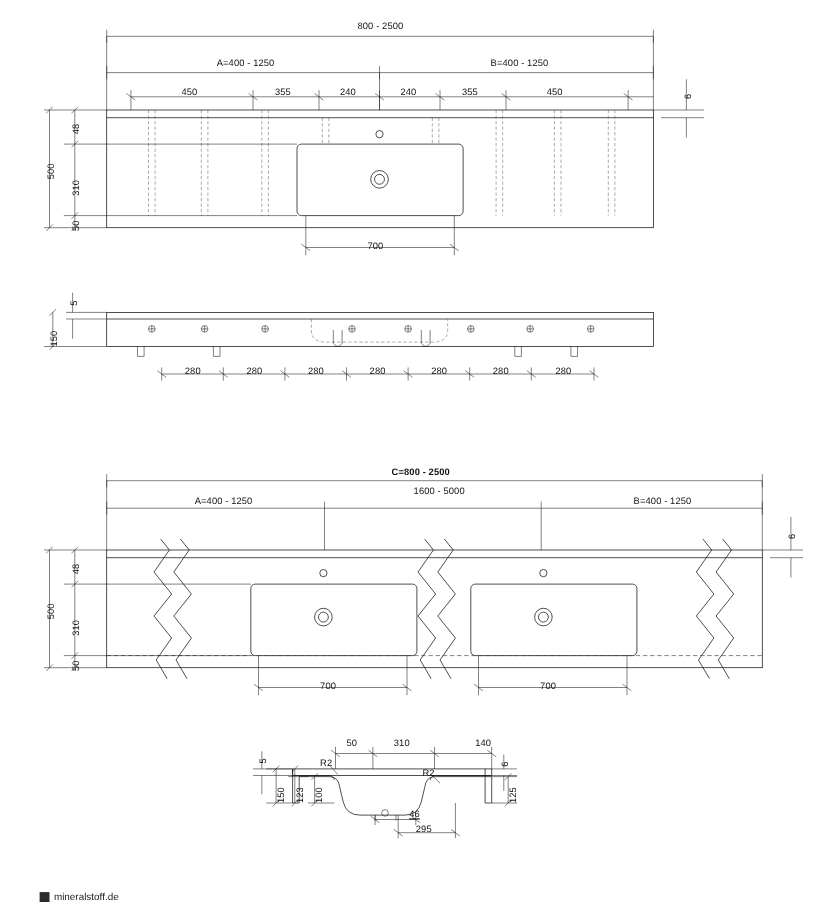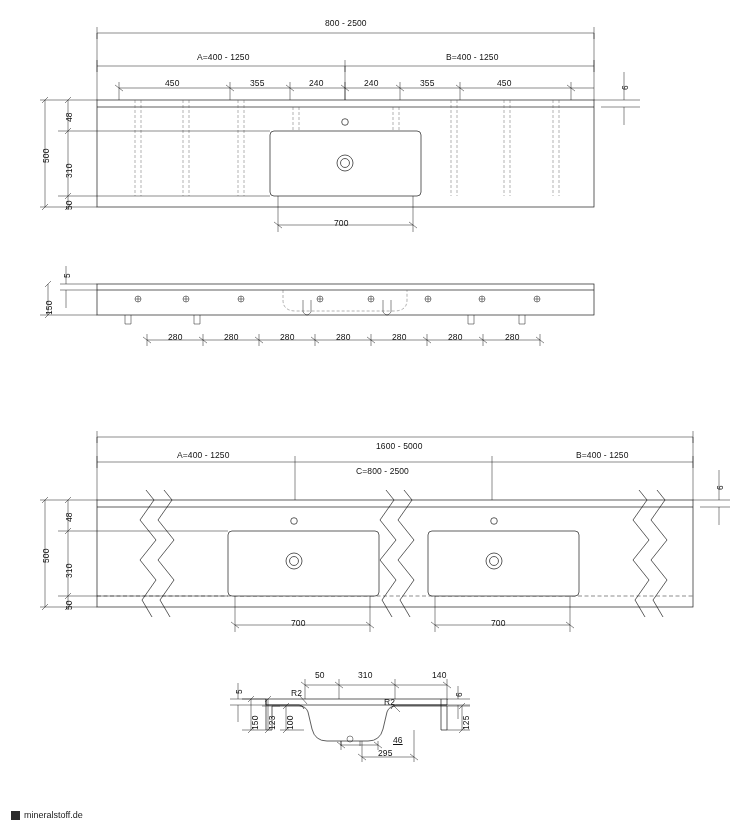--- a/index.html
+++ b/index.html
@@ -15,21 +15,21 @@
   .lbl{
     position:absolute;
     font-size:8.5px;
     color:#111;
     white-space:nowrap;
     letter-spacing:0.1px;
   }
   .lbl.rot{transform-origin:0 0;transform:rotate(-90deg);}
   .footer{
     position:absolute;
-    left:11px;bottom:10px;
+    left:36px;bottom:10px;
     font-size:9px;
     color:#222;
     display:flex;align-items:center;gap:4px;
   }
   .footer .sq{
     width:9px;height:9px;background:#2b2b2b;display:inline-block;
   }
   svg{display:block;}
   .ln{stroke:#1a1a1a;stroke-width:0.7;fill:none;}
   .thin{stroke:#1a1a1a;stroke-width:0.5;fill:none;}
@@ -410,21 +410,21 @@
   <div class="lbl" style="left:168px;top:332px;">280</div>
   <div class="lbl" style="left:224px;top:332px;">280</div>
   <div class="lbl" style="left:280px;top:332px;">280</div>
   <div class="lbl" style="left:336px;top:332px;">280</div>
   <div class="lbl" style="left:392px;top:332px;">280</div>
   <div class="lbl" style="left:448px;top:332px;">280</div>
   <div class="lbl" style="left:505px;top:332px;">280</div>
 
   <div class="lbl" style="left:376px;top:422px;margin-top:19px;">1600 - 5000</div>
   <div class="lbl" style="left:177px;top:450px;">A=400 - 1250</div>
-  <div class="lbl" style="left:356px;top:466px;">C=800 - 2500</div>
+  <div class="lbl" style="left:356px;top:424px;font-weight:bold;">C=800 - 2500</div>
   <div class="lbl" style="left:576px;top:450px;">B=400 - 1250</div>
 
   <div class="lbl rot" style="left:715px;top:490px;">6</div>
   <div class="lbl rot" style="left:41px;top:563px;">500</div>
   <div class="lbl rot" style="left:64px;top:522px;">48</div>
   <div class="lbl rot" style="left:64px;top:578px;">310</div>
   <div class="lbl rot" style="left:64px;top:610px;">50</div>
 
   <div class="lbl" style="left:291px;top:618px;">700</div>
   <div class="lbl" style="left:491px;top:618px;">700</div>
@@ -437,21 +437,21 @@
   <div class="lbl" style="left:384px;top:697px;">R2</div>
 
   <div class="lbl rot" style="left:234px;top:694px;">5</div>
   <div class="lbl rot" style="left:454px;top:697px;">6</div>
 
   <div class="lbl rot" style="left:250px;top:730px;">150</div>
   <div class="lbl rot" style="left:267px;top:730px;">123</div>
   <div class="lbl rot" style="left:285px;top:730px;">100</div>
   <div class="lbl rot" style="left:461px;top:730px;">125</div>
 
-  <div class="lbl" style="left:393px;top:735px;text-decoration:underline;">46</div>
+  <div class="lbl" style="left:372px;top:735px;text-decoration:underline;">46</div>
   <div class="lbl" style="left:378px;top:748px;text-align:right;">295</div>
 
   <div class="footer">
     <span class="sq"></span>
     <span>mineralstoff.de</span>
   </div>
 
 </div>
 
 </body></html>

